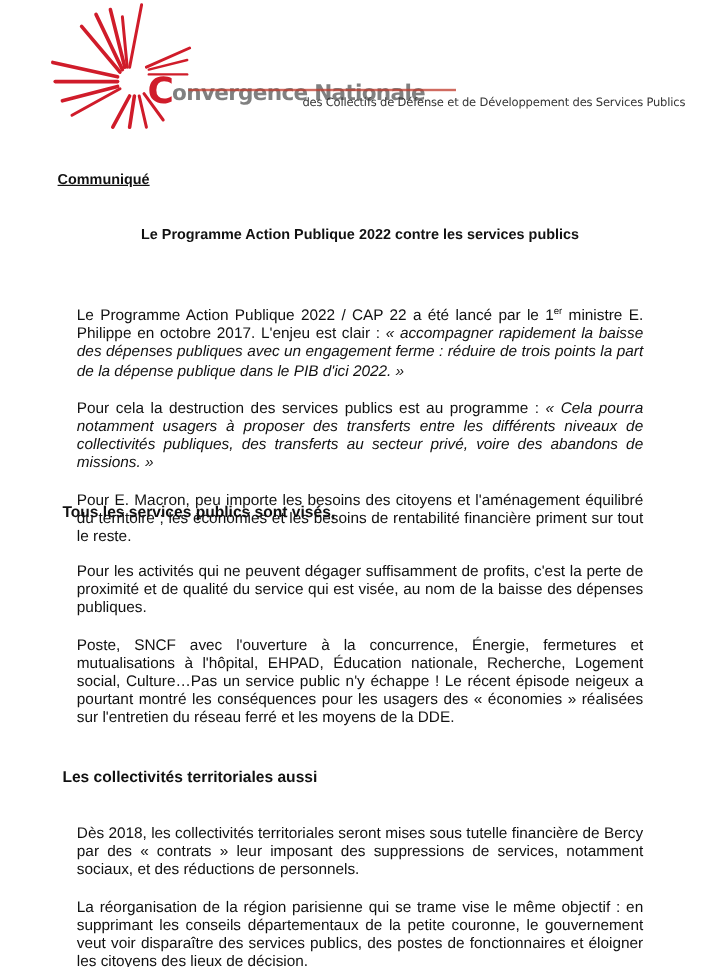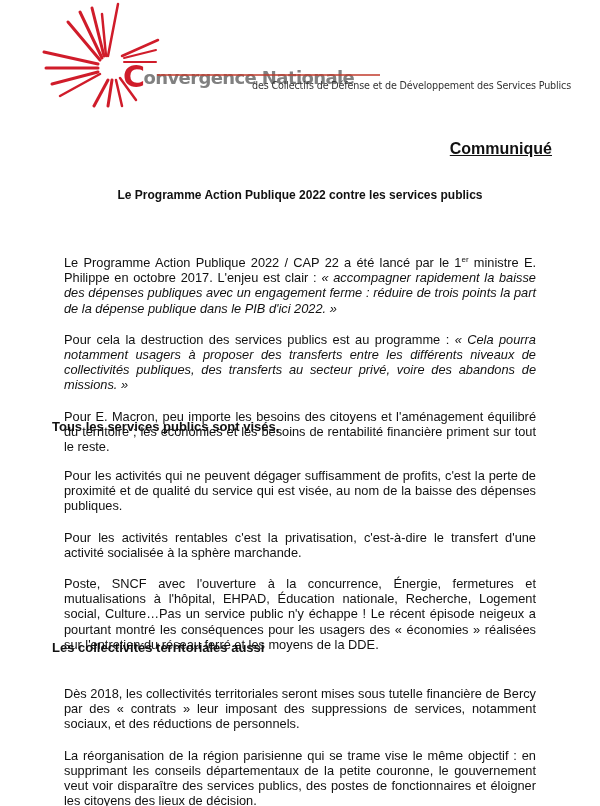--- a/index.html
+++ b/index.html
@@ -65,22 +65,22 @@
       white-space: nowrap;
       letter-spacing: -0.15px;
     }
     .doc {
       position: absolute;
       left: 48px;
       top: 140px;
       width: 504px;
     }
     .doc-kicker {
-      text-align: right;
-      font-size: 16px;
+      text-align: left;
+      font-size: 12px;
       font-weight: bold;
       text-decoration: underline;
       margin: 0;
       height: 18px;
       line-height: 18px;
     }
     .doc-title {
       text-align: center;
       font-size: 12px;
       font-weight: bold;
@@ -154,21 +154,20 @@
 
   <div class="block" style="top:99px;">
     <p class="para"><span>Le Programme Action Publique 2022 / CAP 22 a été lancé par le 1</span><sup>er</sup><span> ministre E. Philippe en octobre 2017. L'enjeu est clair : </span><em>« accompagner rapidement la baisse des dépenses publiques avec un engagement ferme : réduire de trois points la part de la dépense publique dans le PIB d'ici 2022. »</em></p>
     <p class="para"><span>Pour cela la destruction des services publics est au programme : </span><em>« Cela pourra notamment usagers à proposer des transferts entre les différents niveaux de collectivités publiques, des transferts au secteur privé, voire des abandons de missions. »</em></p>
     <p class="para">Pour E. Macron, peu importe les besoins des citoyens et l'aménagement équilibré du territoire ; les économies et les besoins de rentabilité financière priment sur tout le reste.</p>
   </div>
 
   <h2 class="section-heading" style="top:279px;">Tous les services publics sont visés,</h2>
   <div class="block" style="top:312px;">
     <p class="para">Pour les activités qui ne peuvent dégager suffisamment de profits, c'est la perte de proximité et de qualité du service qui est visée, au nom de la baisse des dépenses publiques.</p>
-    <p class="para">Pour les activités rentables c'est la privatisation, c'est-à-dire le transfert d'une activité socialisée à la sphère marchande.</p>
     <p class="para">Poste, SNCF avec l'ouverture à la concurrence, Énergie, fermetures et mutualisations à l'hôpital, EHPAD, Éducation nationale, Recherche, Logement social, Culture…Pas un service public n'y échappe ! Le récent épisode neigeux a pourtant montré les conséquences pour les usagers des « économies » réalisées sur l'entretien du réseau ferré et les moyens de la DDE.</p>
   </div>
 
   <h2 class="section-heading" style="top:500px;">Les collectivités territoriales aussi</h2>
   <div class="block" style="top:530px;">
     <p class="para">Dès 2018, les collectivités territoriales seront mises sous tutelle financière de Bercy par des « contrats » leur imposant des suppressions de services, notamment sociaux, et des réductions de personnels.</p>
     <p class="para">La réorganisation de la région parisienne qui se trame vise le même objectif : en supprimant les conseils départementaux de la petite couronne, le gouvernement veut voir disparaître des services publics, des postes de fonctionnaires et éloigner les citoyens des lieux de décision.</p>
   </div>
 </div>
 

